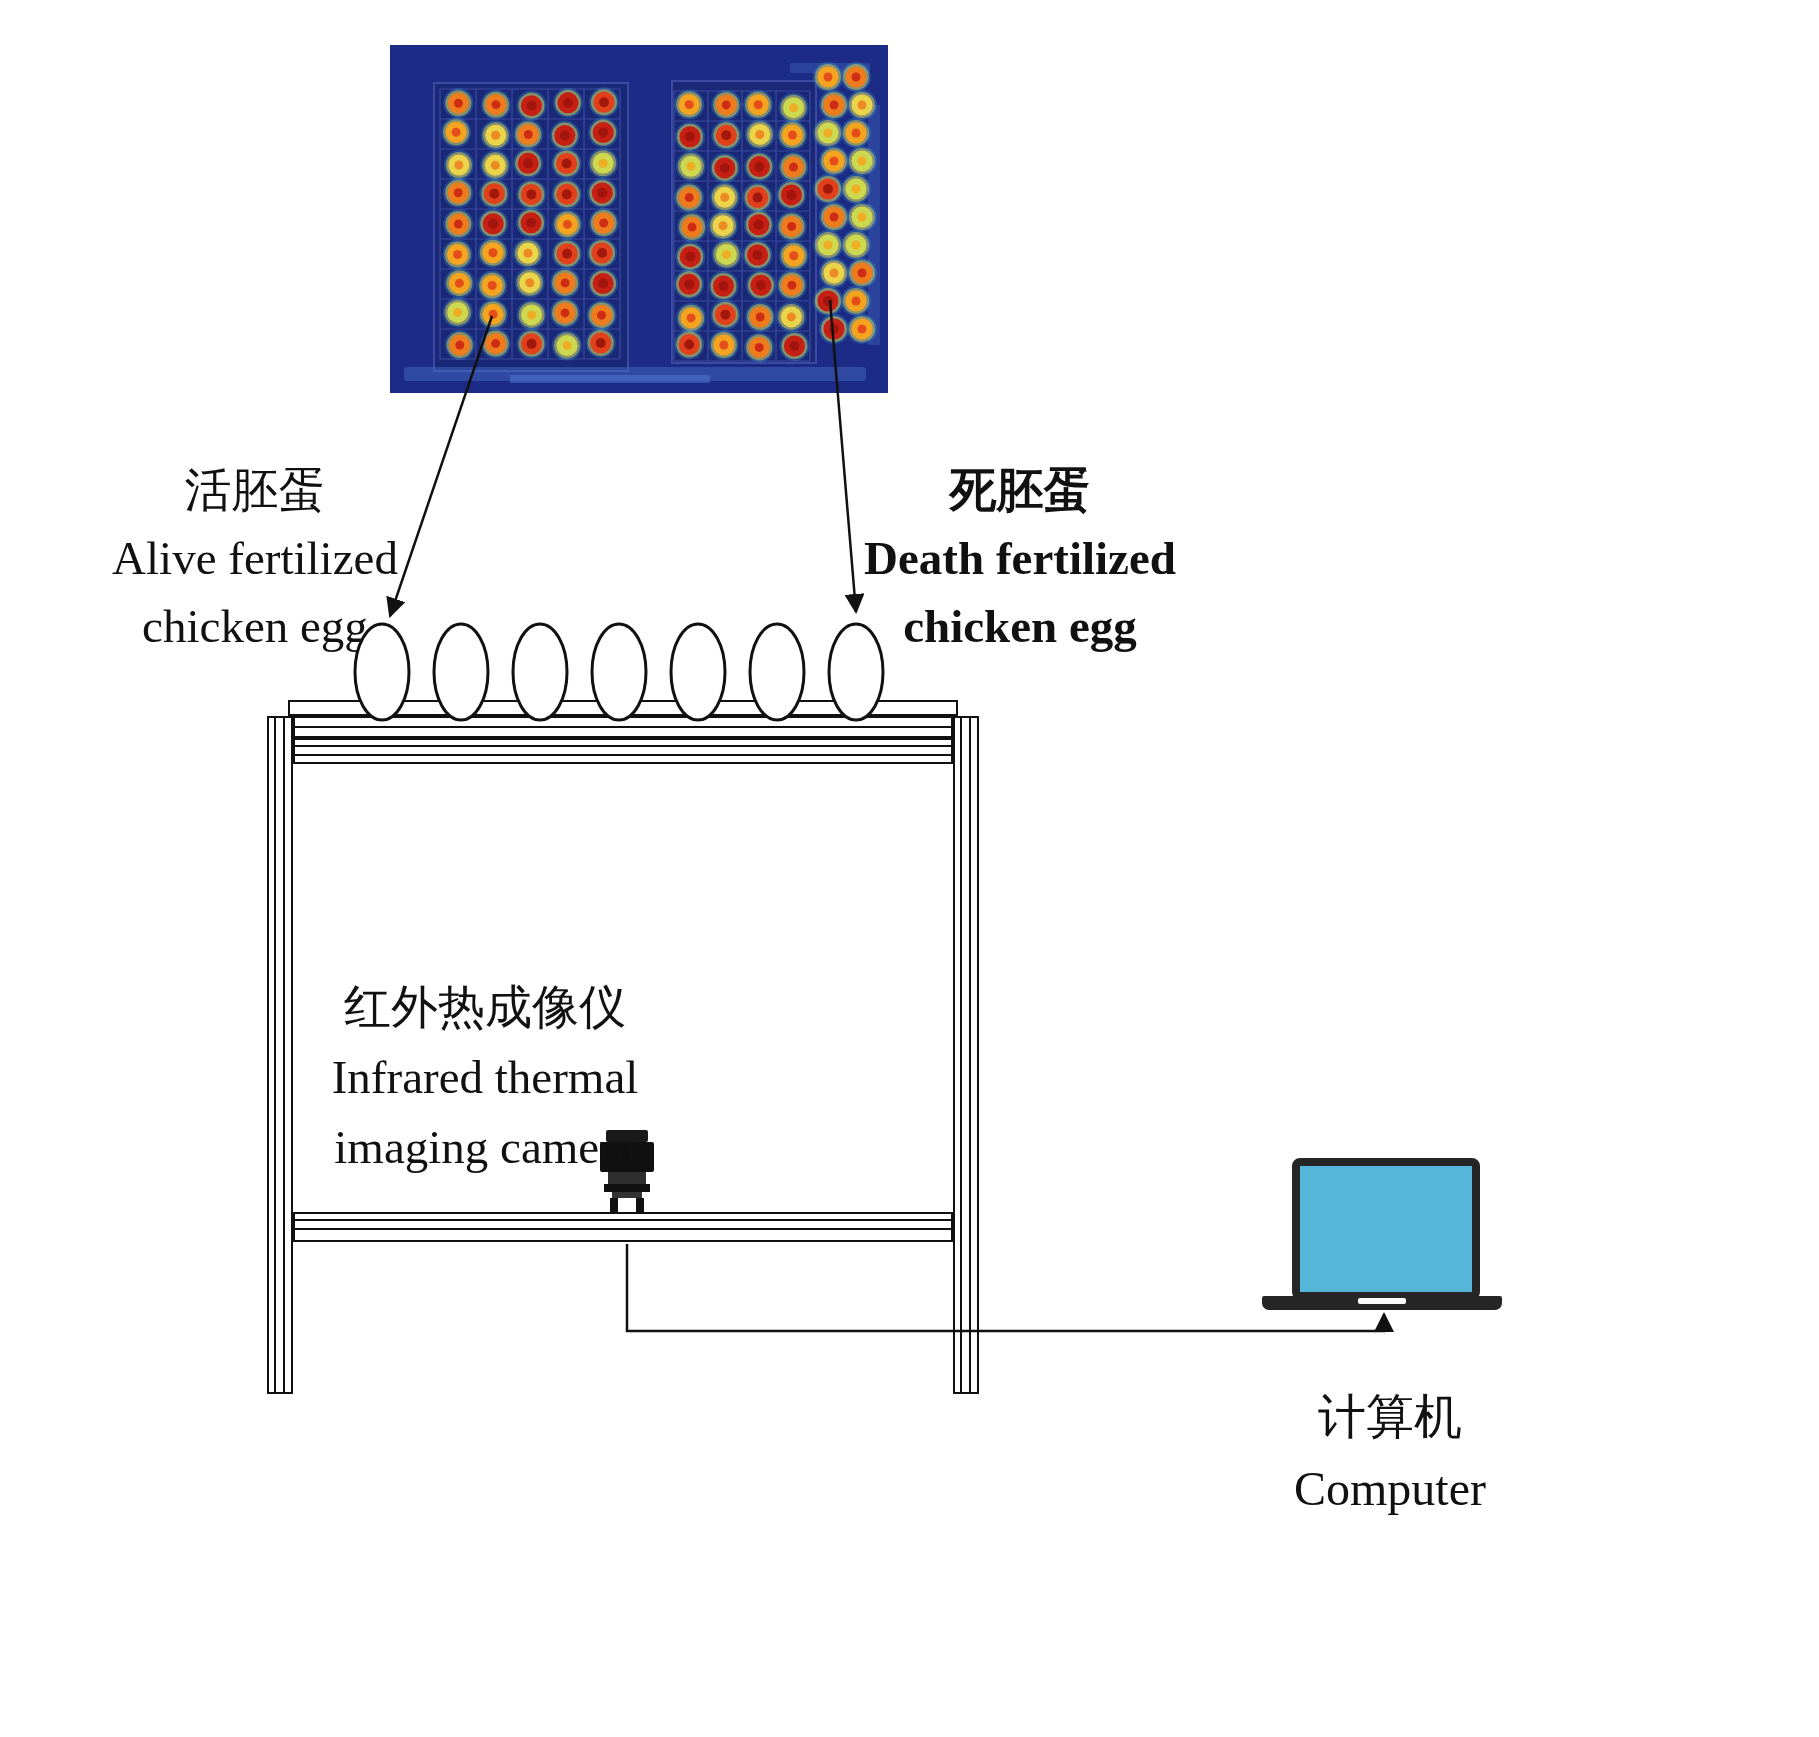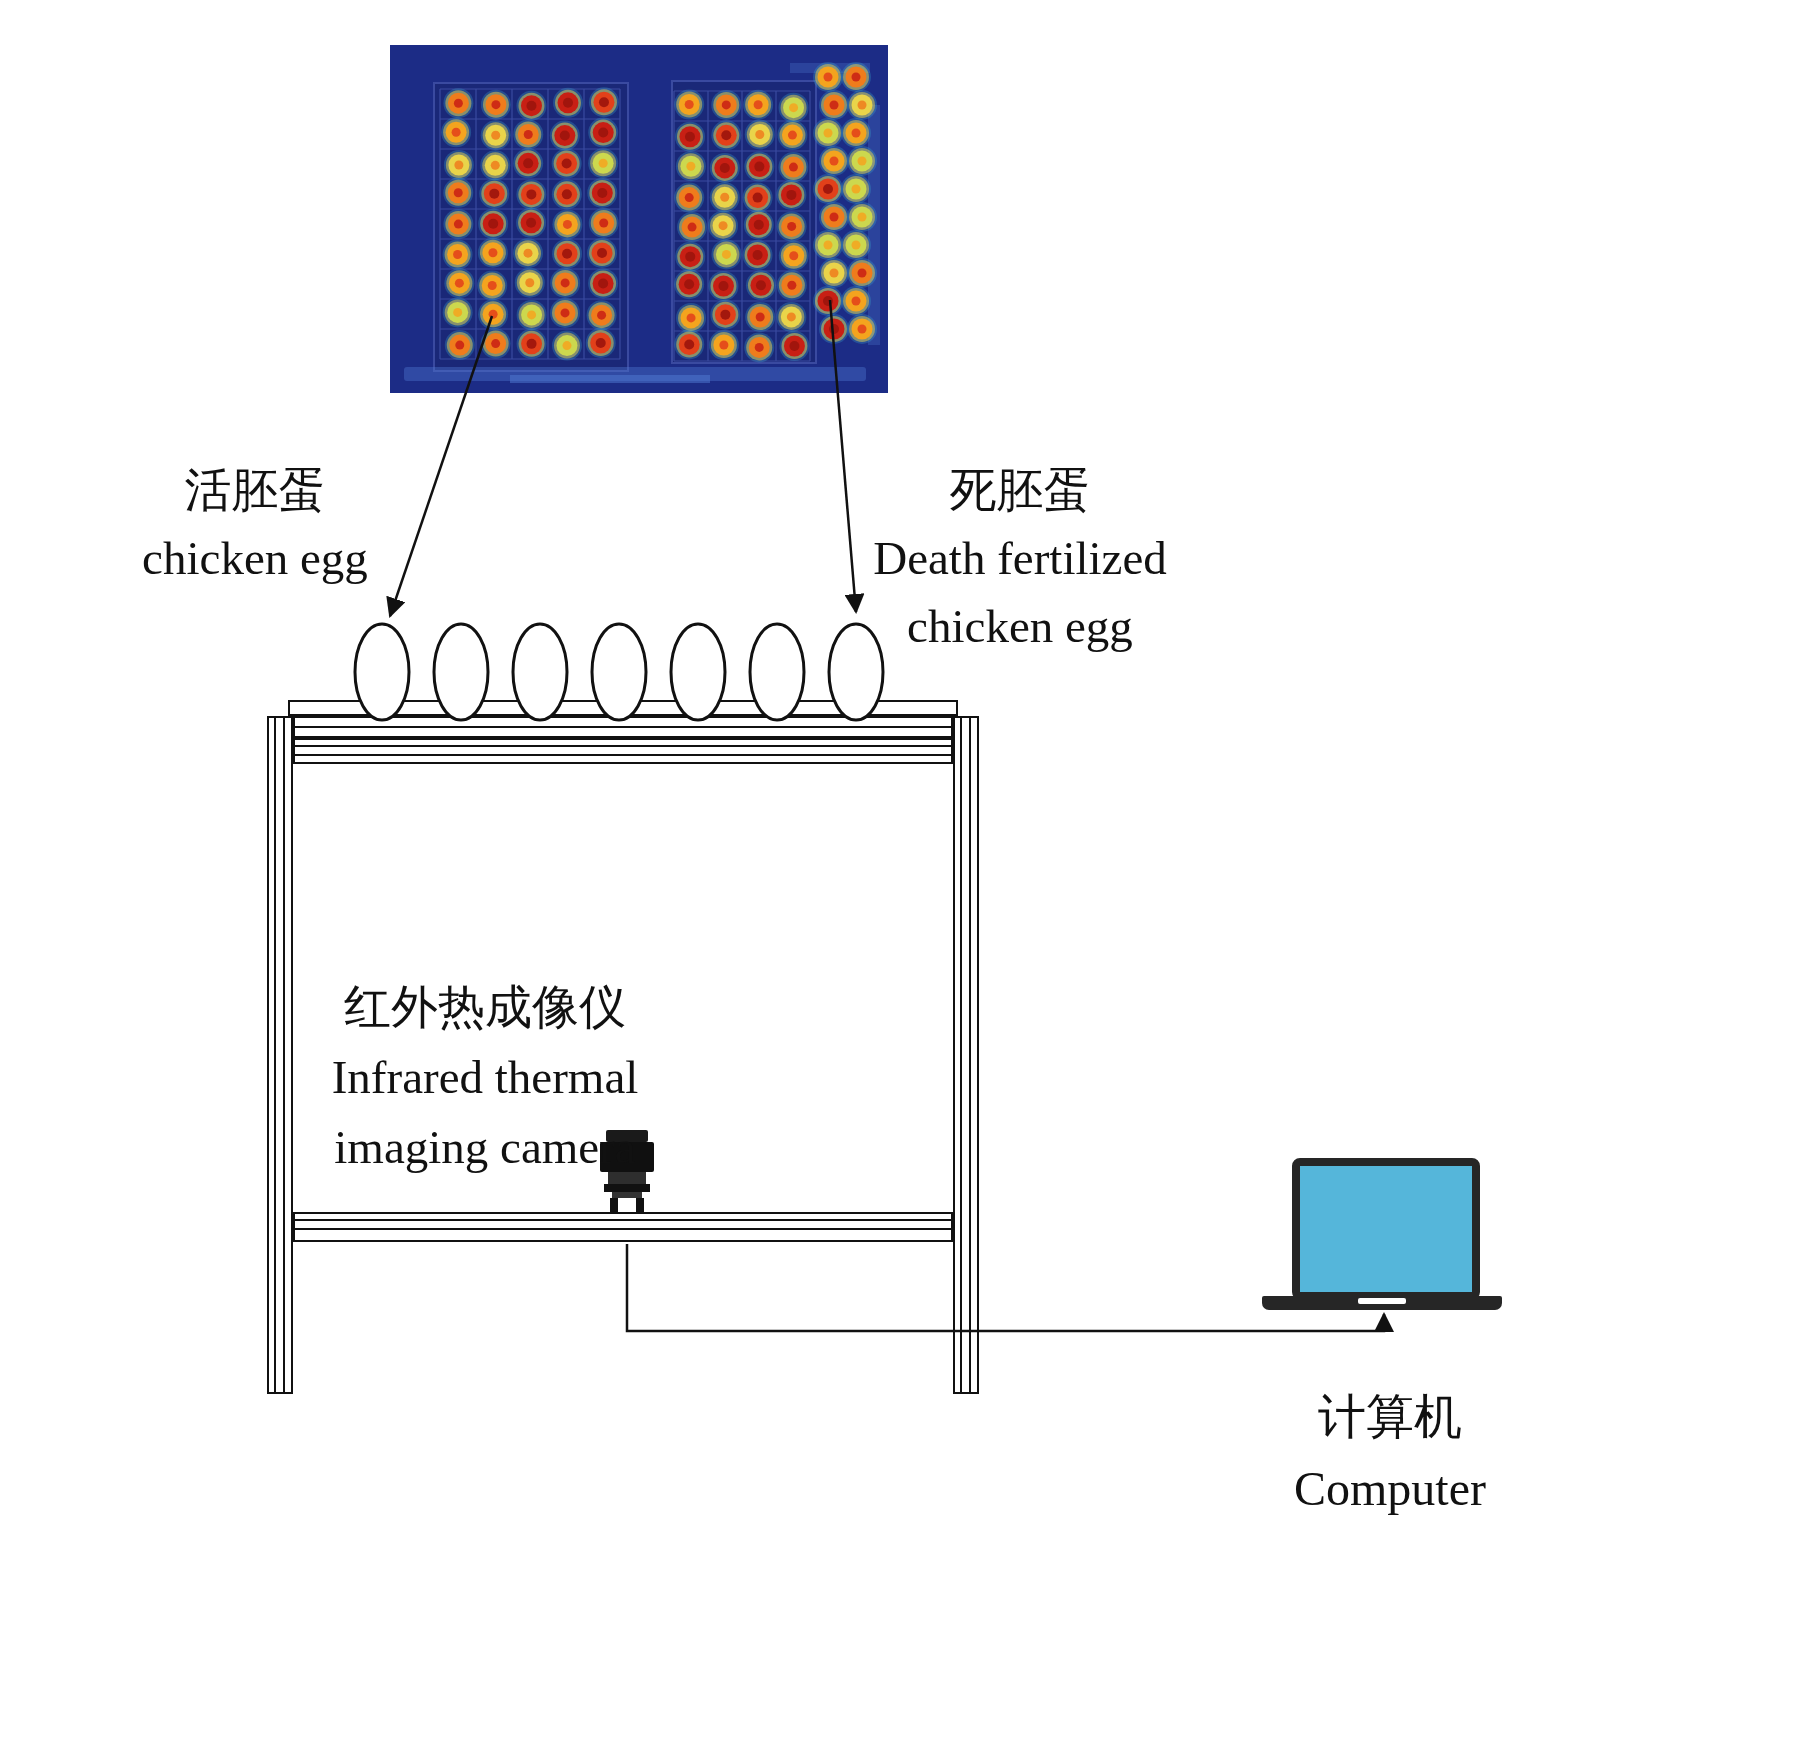--- a/index.html
+++ b/index.html
@@ -525,24 +525,25 @@
         <circle cx="444" cy="284" r="5" fill="#9c140c" opacity="0.9"></circle>
         <circle cx="472" cy="284" r="15" fill="#3fb0cf" opacity="0.28"></circle>
         <circle cx="472" cy="284" r="13" fill="#e9d44a" opacity="0.5"></circle>
         <circle cx="472" cy="284" r="10.5" fill="#f4a41e"></circle>
         <circle cx="472" cy="284" r="4.5" fill="#e2401a" opacity="0.85"></circle>
       </svg>
   </div>
 
   <div class="label" style="left:40px;top:420px;width:430px;">
     <div class="zh">活胚蛋</div>
+    <div class="en">Alive fertilized</div>
     <div class="en">chicken egg</div>
   </div>
 
-  <div class="label" style="left:830px;top:420px;width:380px;">
+  <div class="label" style="left:830px;top:420px;width:380px;font-weight:bold;">
     <div class="zh">死胚蛋</div>
     <div class="en">Death fertilized</div>
     <div class="en">chicken egg</div>
   </div>
 
   <div class="label label-computer" style="left:1270px;top:1345px;width:240px;">
     <div class="zh">计算机</div>
     <div class="en">Computer</div>
   </div>
 

